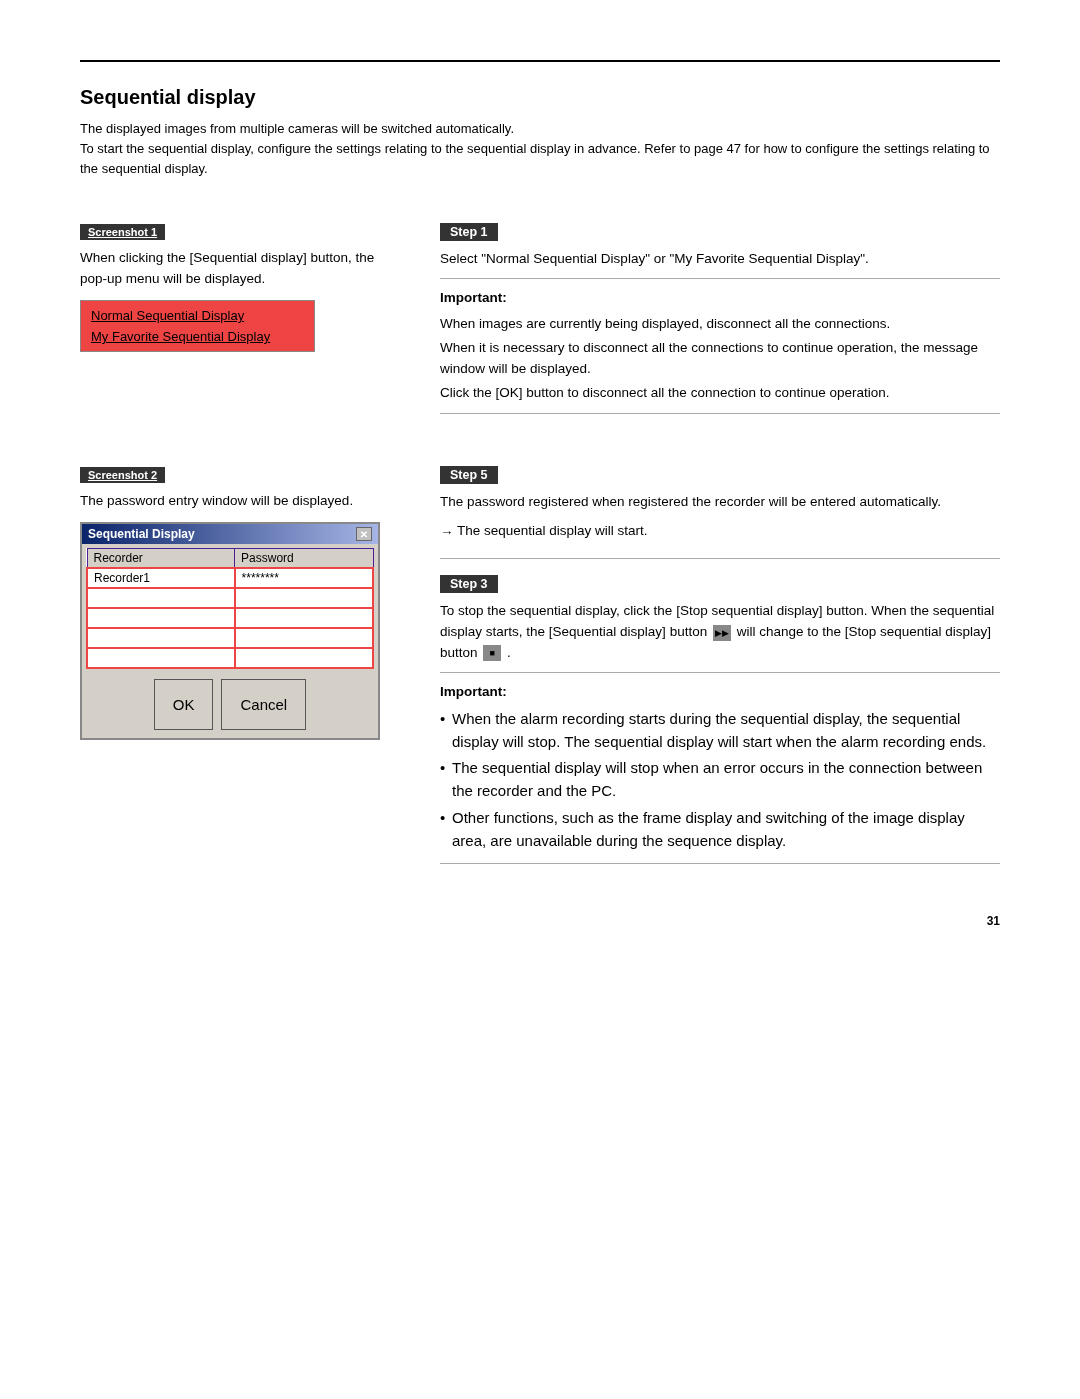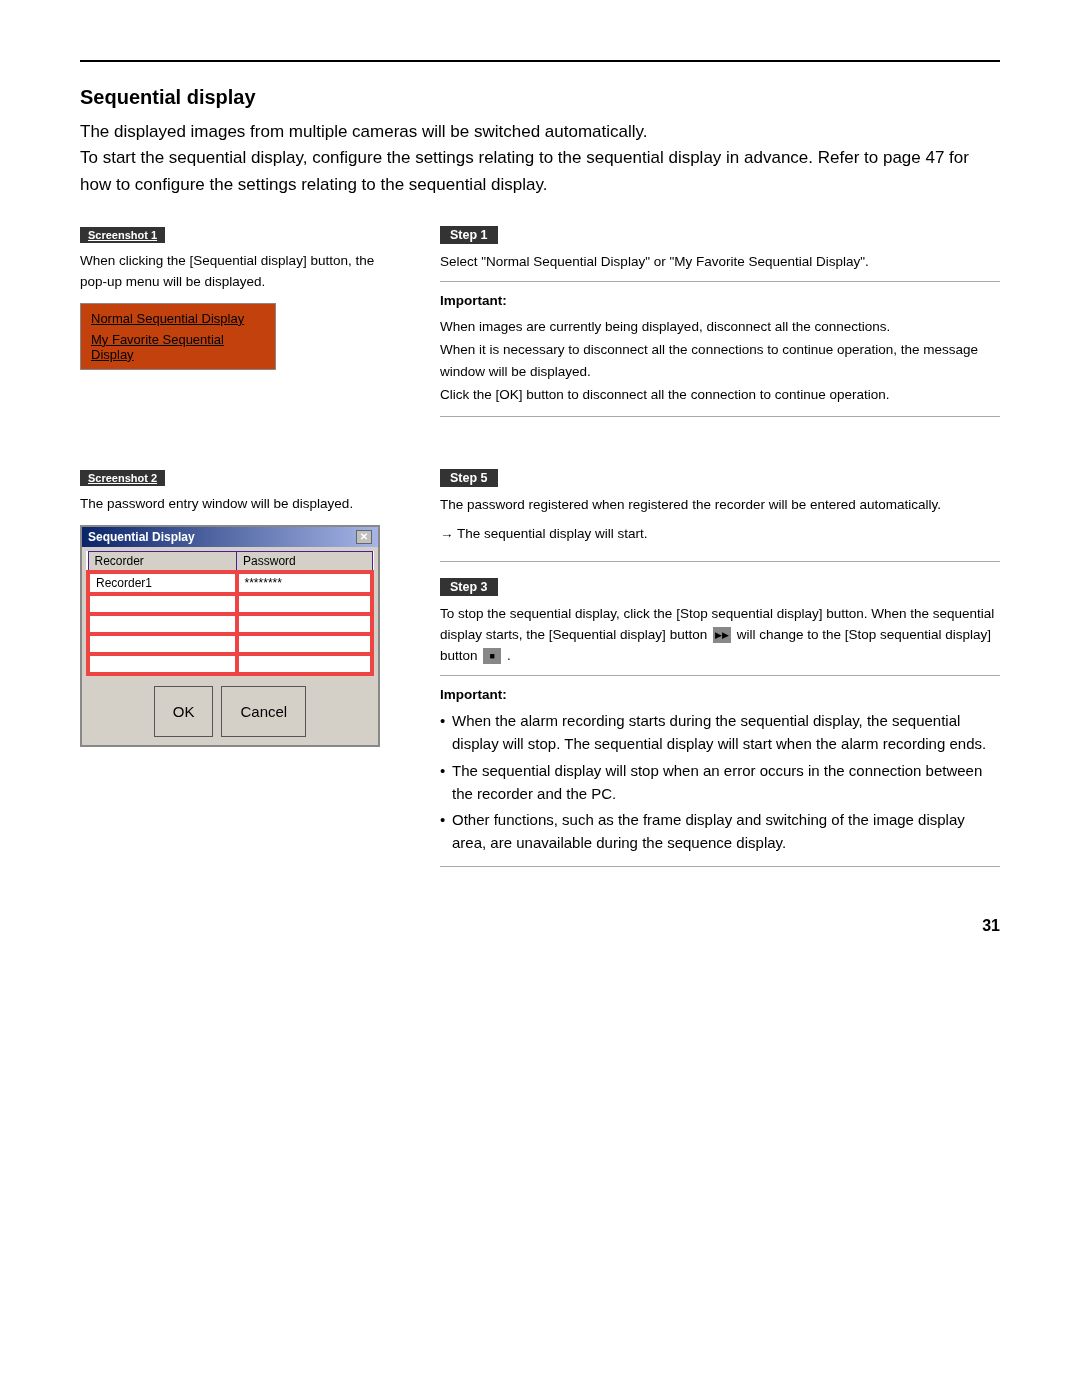--- a/index.html
+++ b/index.html
@@ -19,23 +19,23 @@
       margin-bottom: 24px;
     }
 
     .section-title {
       font-size: 20px;
       font-weight: bold;
       margin-bottom: 10px;
     }
 
     .intro-text {
-      font-size: 17px;
+      font-size: 13px;
       line-height: 1.55;
-      margin-bottom: 28px;
+      margin-bottom: 44px;
     }
 
     .two-col {
       display: flex;
       gap: 40px;
       margin-bottom: 36px;
     }
 
     .col-left {
       flex: 0 0 320px;
@@ -59,22 +59,22 @@
 
     .screenshot-desc {
       font-size: 13.5px;
       line-height: 1.55;
       margin-bottom: 10px;
     }
 
     
     .popup-menu {
       border: 1px solid #888;
-      background: #c2410c;
-      width: 196px;
+      background: #ef4444;
+      width: 235px;
       padding: 4px 0;
       font-size: 13px;
     }
     .popup-menu-item {
       padding: 3px 10px;
       text-decoration: underline;
       color: #000;
       cursor: pointer;
     }
 
@@ -159,21 +159,21 @@
 
     .dialog-table th {
       background: #d4d0c8;
       border: 1px solid #4c1d95;
       padding: 2px 6px;
       text-align: left;
       font-weight: normal;
     }
 
     .dialog-table td {
-      border: 4px solid #ef4444;
+      border: 2px solid #ef4444;
       padding: 2px 6px;
       height: 20px;
     }
 
     .dialog-buttons {
       display: flex;
       justify-content: center;
       gap: 8px;
       padding: 4px;
     }
@@ -216,21 +216,21 @@
     }
 
     .section-divider {
       border: none;
       border-top: 1px solid #aaa;
       margin: 16px 0;
     }
 
     .page-number {
       text-align: right;
-      font-size: 16px;
+      font-size: 12px;
       font-weight: bold;
       margin-top: 40px;
     }
   </style>
 </head>
 <body>
 
 <hr class="page-top-rule">
 
 <h1 class="section-title">Sequential display</h1>

